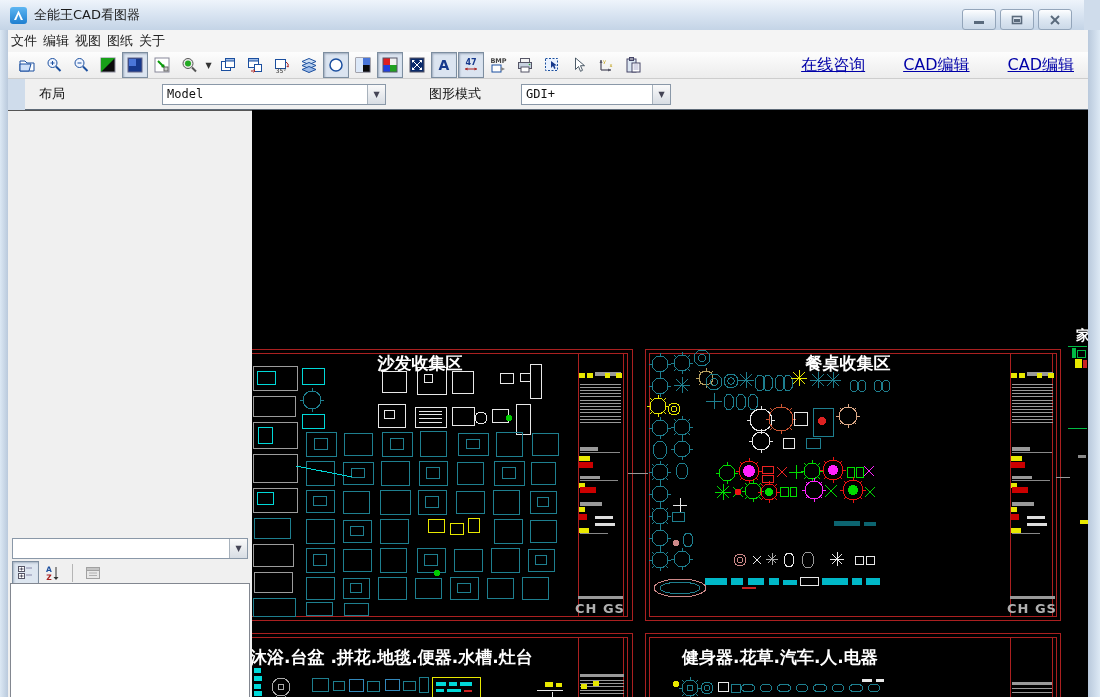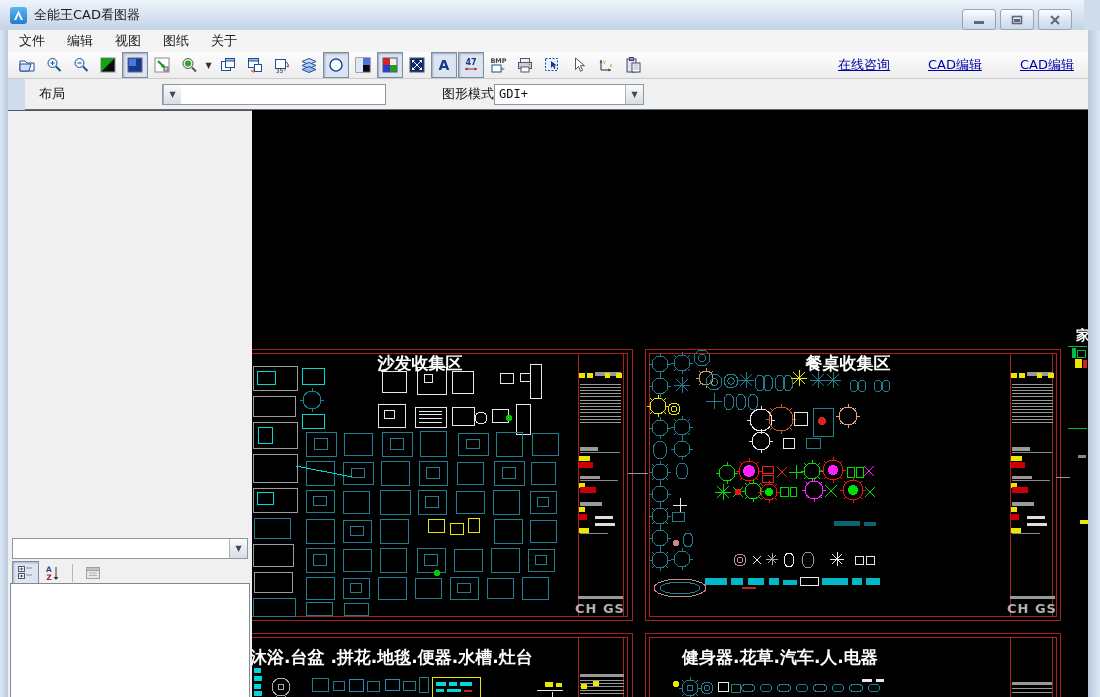--- a/index.html
+++ b/index.html
@@ -11,44 +11,44 @@
     border-bottom:1px solid #a8b8ca;display:flex;align-items:center;}
   #app-icon{width:17px;height:17px;margin-left:10px;border-radius:3px;
     background:linear-gradient(#5db6f2,#1f7fd0);display:flex;align-items:center;justify-content:center;}
   #title-text{margin-left:7px;color:#1c1c1c;}
   .winbtns{position:absolute;right:12px;top:9px;display:flex;gap:4px;}
   .winbtn{width:32px;height:19px;border:1px solid #93a5ba;border-radius:3px;
     background:linear-gradient(#fdfeff,#dde7f2 50%,#cbd9e8);
     display:flex;align-items:center;justify-content:center;}
   #menubar{position:absolute;left:8px;top:30px;width:1080px;height:22px;
     background:#f4f4f4;border-bottom:1px solid #e0e0e0;display:flex;align-items:center;}
-  #menubar .mitem{padding:2px 11px;color:#222;}
+  #menubar .mitem{padding:2px 3px;color:#222;}
   #toolbar{position:absolute;left:8px;top:52px;width:1080px;height:27px;
     background:linear-gradient(#fdfdfd,#ececec);border-bottom:1px solid #cdcdcd;
     display:flex;align-items:center;padding-left:6px;box-sizing:border-box;}
   .tbtn{width:24px;height:24px;display:flex;align-items:center;justify-content:center;
     border:1px solid transparent;margin-right:1px;}
   .tbtn.pressed{border:1px solid #7d8fa0;border:1px solid #7d8ea0;background:#dbe4f0;
     box-shadow:inset 1px 1px 2px rgba(40,60,90,.35);}
   .tcaret{width:11px;height:24px;display:flex;align-items:center;justify-content:center;
     font-size:8px;color:#333;margin-right:1px;}
   #toolbar-links{margin-left:auto;margin-right:14px;display:flex;gap:38px;}
-  #toolbar-links a{color:#0000a8;text-decoration:underline;font-size:13px;}
+  #toolbar-links a{color:#0000a8;text-decoration:underline;font-size:16px;}
   #layoutbar{position:absolute;left:25px;top:79px;width:1080px;height:31px;
     background:#f0f0f0;border-bottom:1px solid #5f6b78;display:flex;align-items:center;box-sizing:border-box;}
   .lb-label{color:#111;margin-left:14px;}
   #layout-label{margin-left:14px;}
   .combo{height:19px;background:#fff;border:1px solid #8a98a8;display:flex;align-items:stretch;}
   .combo .val{flex:1;font-family:"DejaVu Sans Mono",monospace;font-size:12px;line-height:18px;
     padding:0 4px;color:#111;white-space:pre;}
   .combo .caret{width:17px;background:linear-gradient(#fafafa,#d8dde4);border-left:1px solid #a8b2bc;
     display:flex;align-items:center;justify-content:center;font-size:8px;color:#445;}
   #combo-model{width:222px;margin-left:97px;}
-  #mode-label{margin-left:56px;}
-  #combo-gdi{width:148px;}
+  #mode-label{margin-left:43px;}
+  #combo-gdi{width:148px;margin-left:40px;}
   
   #border-left{position:absolute;left:0;top:30px;width:8px;height:667px;
     background:linear-gradient(90deg,#dce8f4,#b9c9dc);}
   #border-right{position:absolute;left:1088px;top:30px;width:12px;height:667px;
     background:linear-gradient(90deg,#b9c9dc,#dde9f5);}
   
   #sidebar{position:absolute;left:8px;top:110px;width:244px;height:587px;
     background:#f0f0f0;border-top:1px solid #555;box-sizing:border-box;}
   #sidebar-combo{position:absolute;left:4px;top:427px;width:234px;}
   #sidebar-tools{position:absolute;left:4px;top:450px;height:24px;display:flex;align-items:center;}
@@ -285,20 +285,21 @@
   <span id="toolbar-links">
       <a href="#">在线咨询</a>
       <a href="#">CAD编辑</a>
       <a href="#">CAD编辑</a>
     </span>
 </div>
 
 <div id="layoutbar">
   <span class="lb-label" id="layout-label">布局</span>
   <span class="combo" id="combo-model">
+    <span class="val">Model</span>
     <span class="caret">▼</span>
   </span>
   <span class="lb-label" id="mode-label">图形模式</span>
   <span class="combo" id="combo-gdi">
     <span class="val">GDI+</span>
     <span class="caret">▼</span>
   </span>
 </div>
 
 <div id="border-left"></div>

